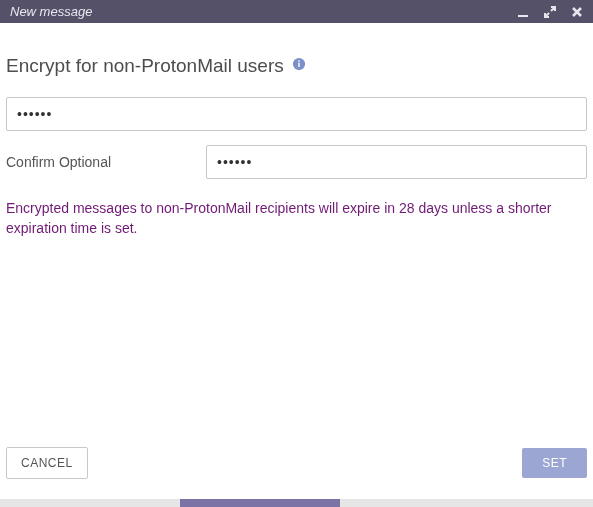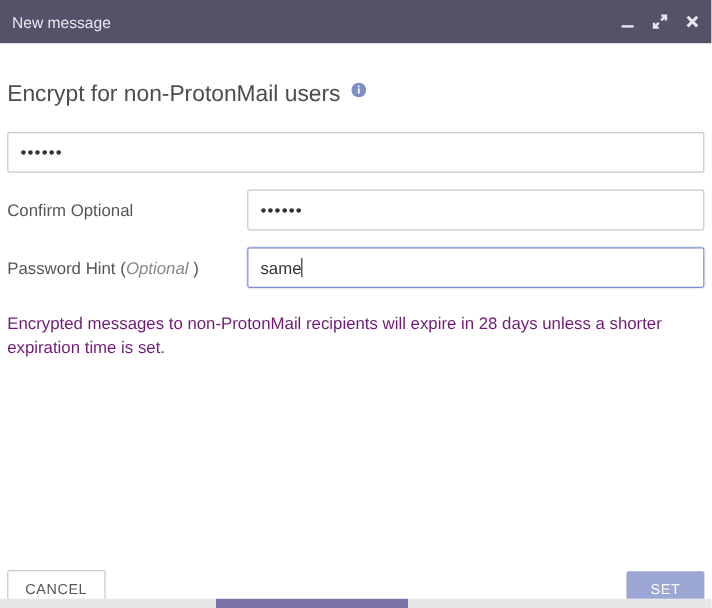--- a/index.html
+++ b/index.html
@@ -1,33 +1,34 @@
 <!DOCTYPE html>
 <html><head>
 <meta charset="utf-8">
 <style>
   * { box-sizing: border-box; margin: 0; padding: 0; }
   html, body { width: 593px; height: 507px; font-family: Arial, Helvetica, sans-serif; background: #fff; }
   .titlebar {
     background: #555168;
     color: #e8e6ef;
-    height: 36px;
+    height: 23px;
     display: flex;
     align-items: center;
     padding: 0 10px;
     font-size: 13px;
+    font-style: italic;
   }
   .titlebar .title { flex: 1; }
   .titlebar .controls { display: flex; gap: 14px; align-items: center; }
   .titlebar .controls svg { display: block; }
   .titlebar .ctrl { cursor: pointer; }
   .body {
     padding: 32px 6px 0 6px;
   }
-  .heading-row { display: flex; gap: 8px; margin-bottom: 20px; }
+  .heading-row { display: flex; align-items: center; gap: 8px; margin-bottom: 20px; }
   .heading {
     font-size: 19px;
     font-weight: 400;
     color: #4d4d4d;
   }
   .info-icon { color: #6f84c8; }
   .form-row {
     display: flex;
     align-items: center;
     margin-bottom: 14px;
@@ -55,21 +56,21 @@
   .form-input.focused { border: 1px solid #7d8fc9; box-shadow: 0 0 0 1px rgba(125,143,201,0.15); }
   .note {
     font-size: 14px;
     color: #701a75;
     line-height: 1.4;
     margin-top: 20px;
     padding-right: 8px;
   }
   .footer {
     position: absolute;
-    bottom: 0;
+    bottom: 28px;
     left: 0;
     width: 593px;
     padding: 0 6px 0 6px;
   }
   .footer-buttons {
     display: flex;
     justify-content: space-between;
     align-items: center;
   }
   .btn-cancel {
@@ -156,32 +157,20 @@
     <input type="text" readonly="" class="form-input password" value="••••••" style="">
   </div>
 
   <div class="form-row">
     <div class="form-label">
       <span>Confirm Optional</span>
     </div>
     <input type="text" readonly="" class="form-input password" value="••••••" style="">
   </div>
 
-  <div class="form-row">
-    <div class="form-label">
-      <span>Password Hint</span>
-      <span>
-        <span>(</span><span class="hint">Optional</span>&nbsp;<span>)</span>
-      </span>
-    </div>
-    <div class="form-input focused" style="display:flex;align-items:center;">
-      <span>same</span>
-        <span class="caret"></span>
-    </div>
-  </div>
 
   <div class="note">Encrypted messages to non-ProtonMail recipients will expire in 28 days unless a shorter expiration time is set.</div>
 </div>
 
 <div class="footer">
   <div class="footer-buttons">
     <button class="btn-cancel">CANCEL</button>
     <button class="btn-set">SET</button>
   </div>
 </div>

